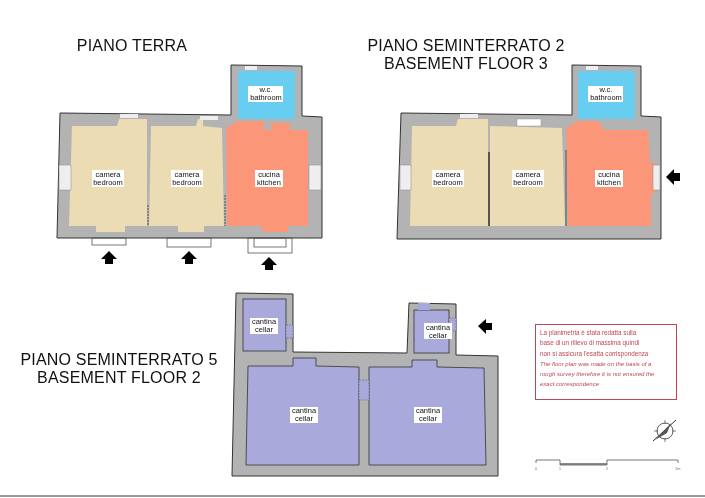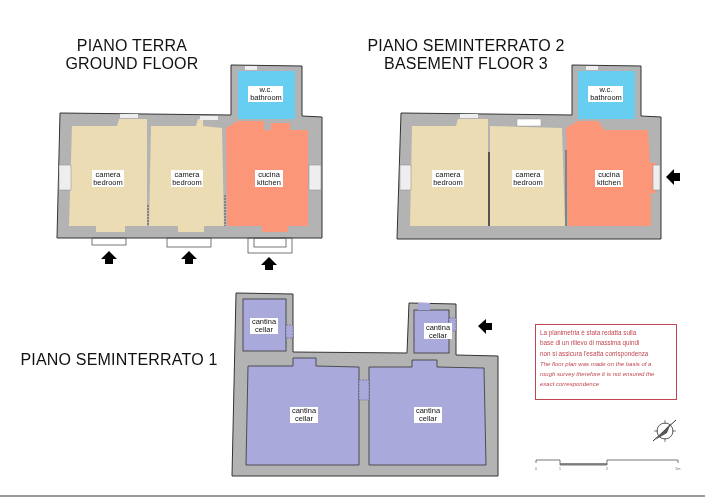--- a/index.html
+++ b/index.html
@@ -10,28 +10,28 @@
   .room-label { font-family: "Liberation Sans", sans-serif; font-size: 7.5px; fill: #111; }
   .note-box { position: absolute; left: 535px; top: 324px; width: 142px; height: 76px; border: 1px solid #c0474f; box-sizing: border-box; padding: 3px 4px; color: #c0474f; font-size: 6.3px; line-height: 10.3px; }
   .note-box .it { font-style: italic; font-size: 6px; line-height: 10.2px; }
   .bottom-rule { position: absolute; left: 0; top: 495px; width: 705px; height: 2px; background: #9a9a9a; }
 </style>
 </head>
 <body>
 
 <div class="floor-title" style="left:52px; top:37px; width:160px;">
   <span>PIANO TERRA</span>
-  <span>GROUND FLOOR</span>
 </div>
 <div class="floor-title" style="left:366px; top:37px; width:200px;">
   <span>PIANO SEMINTERRATO 2</span>
   <span>BASEMENT FLOOR 3</span>
 </div>
 <div class="floor-title" style="left:14px; top:351px; width:210px;">
-  <span>PIANO SEMINTERRATO 1</span>
+  <span>PIANO SEMINTERRATO 5</span>
+  <span>BASEMENT FLOOR 2</span>
 </div>
 
 <svg class="plan" width="705" height="498" viewBox="0 0 705 498">
   <defs>
     <g id="arrow-up">
       <polygon points="0,-8 8,0 4,0 4,5 -4,5 -4,0 -8,0" fill="#000"></polygon>
     </g>
   </defs>
 
   <g>

